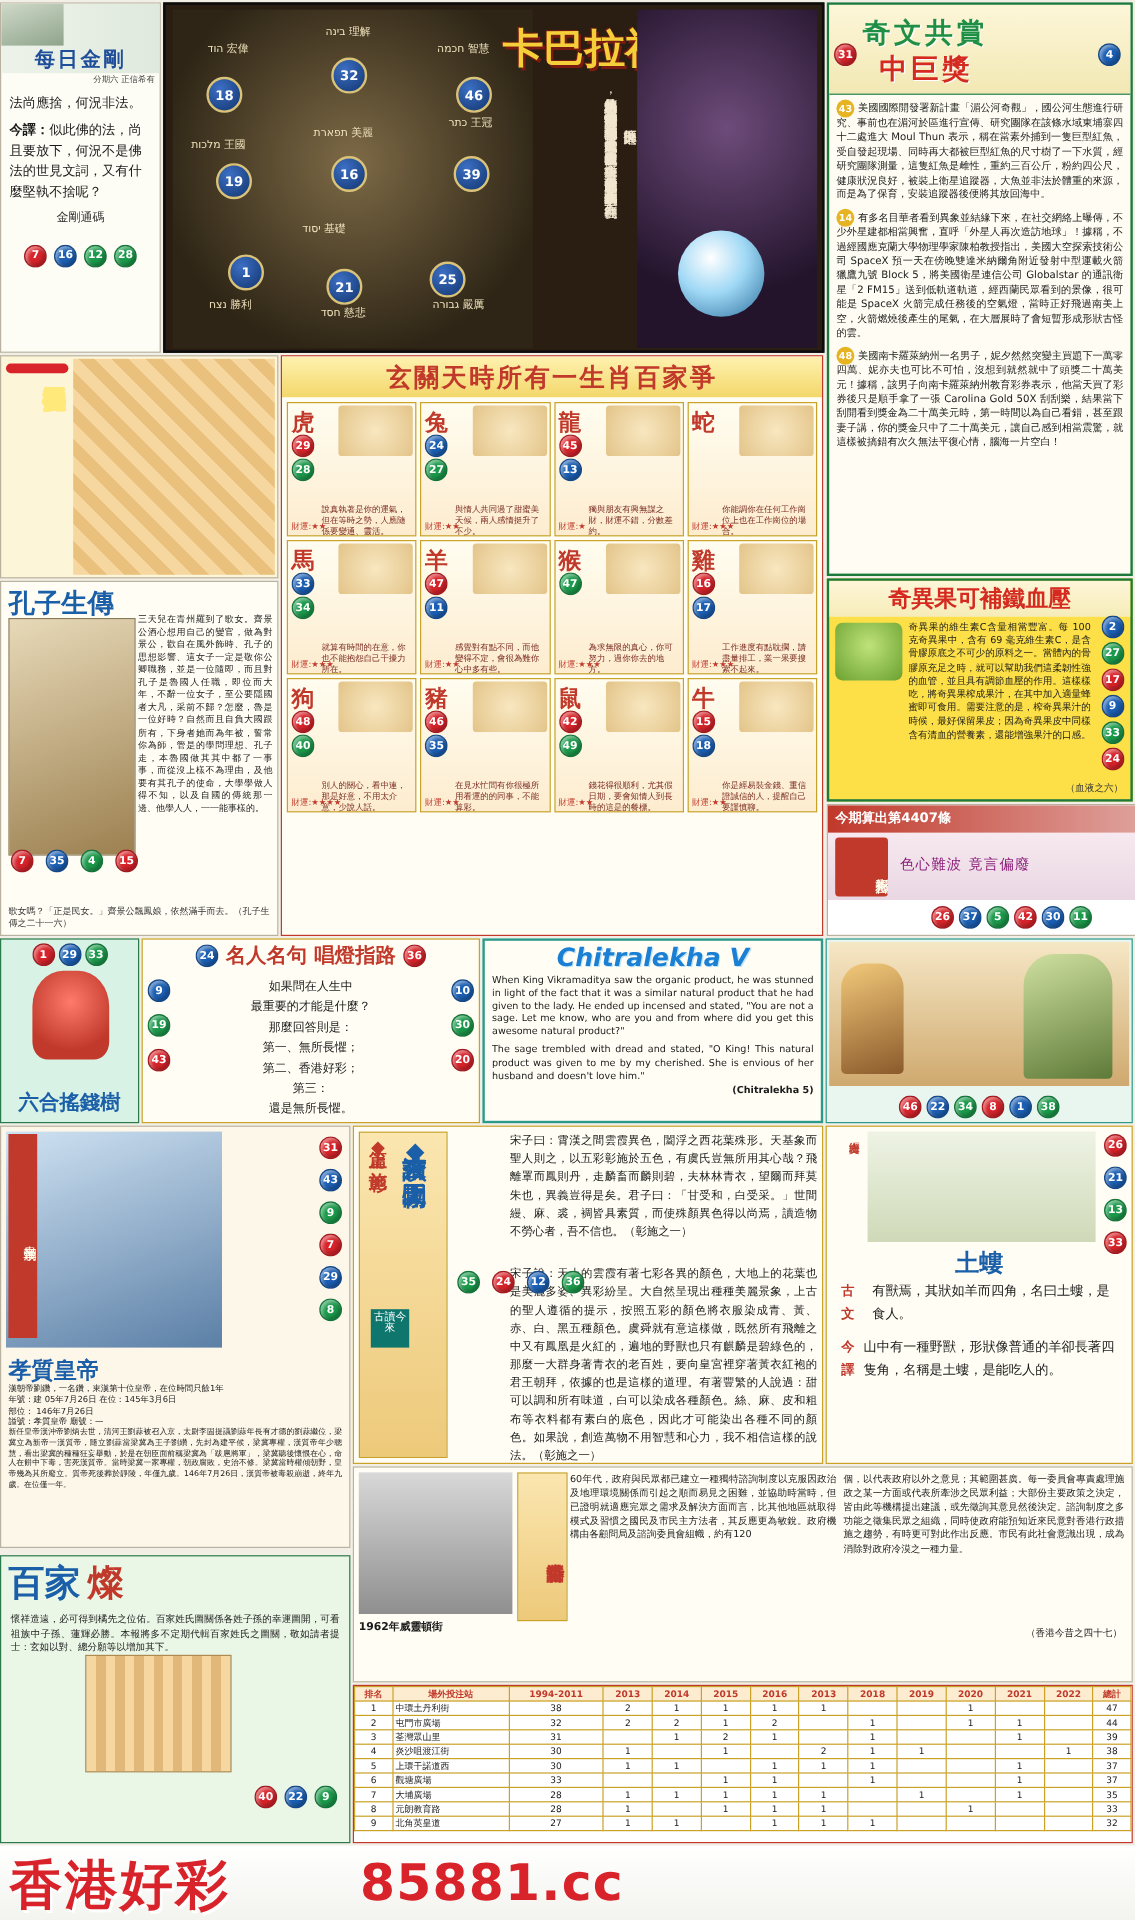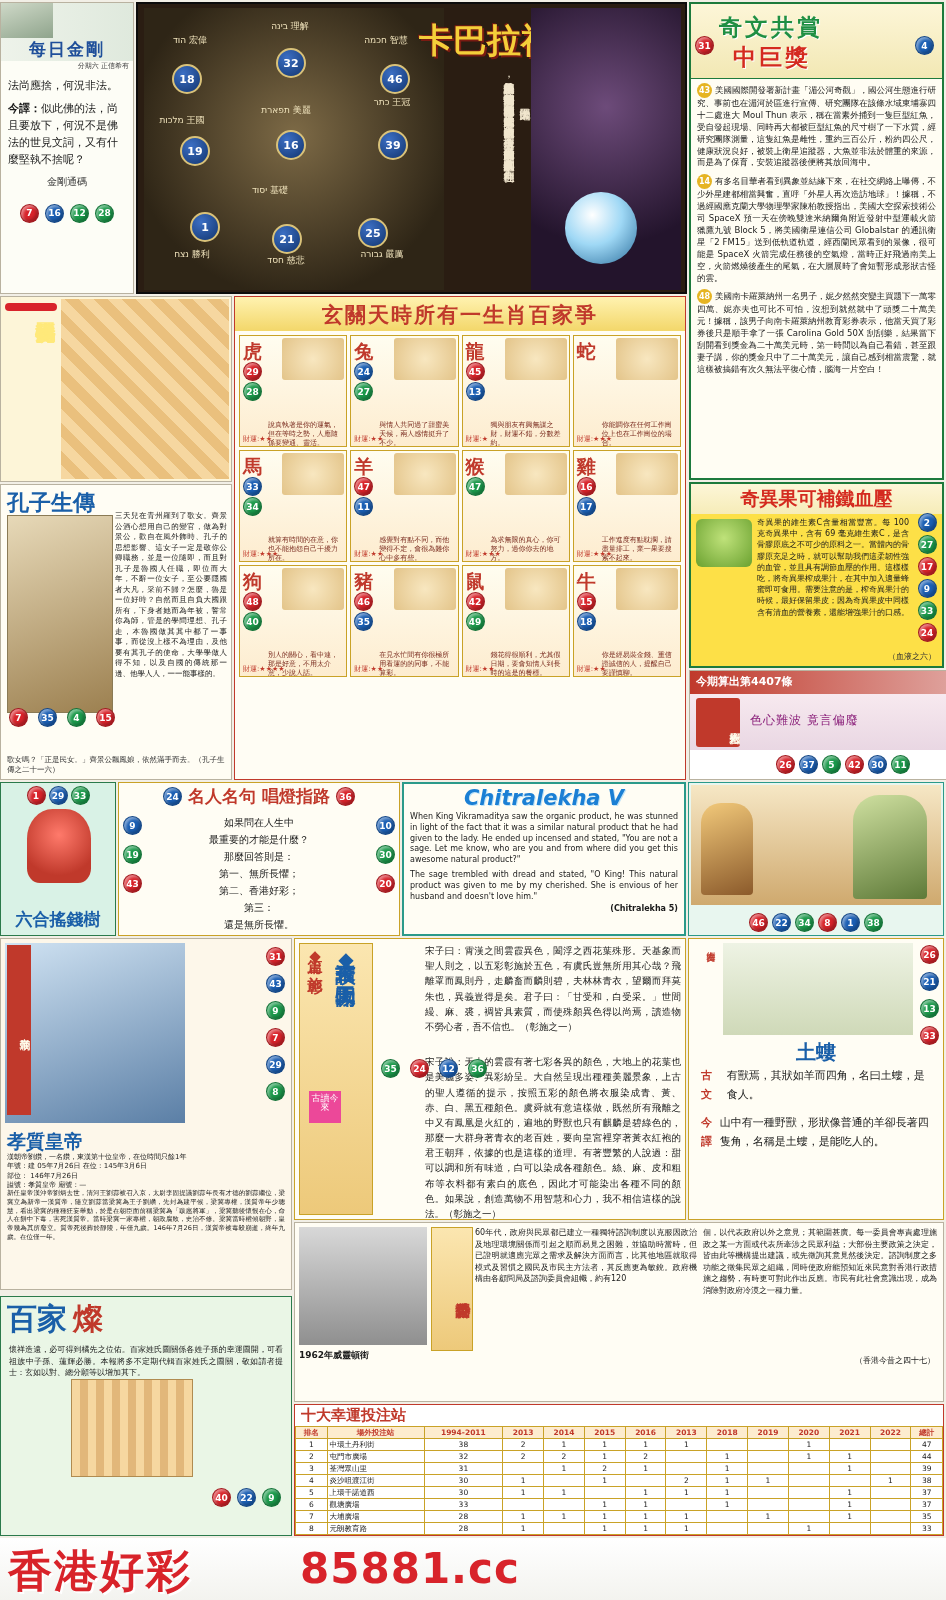--- a/index.html
+++ b/index.html
@@ -481,21 +481,21 @@
     <div>宋子曰：霄漢之間雲霞異色，闔浮之西花葉殊形。天基象而聖人則之，以五彩彰施於五色，有虞氏豈無所用其心哉？飛離罩而鳳則丹，走麟畜而麟則碧，夫林林青衣，望爾而拜莫朱也，異義豈得是矣。君子曰：「甘受和，白受采。」世間縵、麻、裘，裯皆具素質，而使殊顏異色得以尚焉，讀造物不勞心者，吾不信也。（彰施之一）</div>
     <div style="height:20px;"></div>
     <div>宋子說：天上的雲霞有著七彩各異的顏色，大地上的花葉也是美麗多姿、異彩紛呈。大自然呈現出種種美麗景象，上古的聖人遵循的提示，按照五彩的顏色將衣服染成青、黃、赤、白、黑五種顏色。虞舜就有意這樣做，既然所有飛離之中又有鳳凰是火紅的，遍地的野獸也只有麒麟是碧綠色的，那麼一大群身著青衣的老百姓，要向皇宮裡穿著黃衣紅袍的君王朝拜，依據的也是這樣的道理。有著豐繁的人說過：甜可以調和所有味道，白可以染成各種顏色。絲、麻、皮和粗布等衣料都有素白的底色，因此才可能染出各種不同的顏色。如果說，創造萬物不用智慧和心力，我不相信這樣的說法。（彰施之一）</div>
   </div>
   <div class="balls" id="guben-balls">
       <span class="ball green">35</span>
       <span class="ball red">24</span>
       <span class="ball blue">12</span>
       <span class="ball green">36</span>
     </div>
-  <div style="position:absolute;left:14px;bottom:96px;width:32px;height:32px;background:#ec4899;color:#fff;font-size:9px;line-height:1.05;text-align:center;padding-top:3px;box-sizing:border-box;">古讀今來</div>
+  <div style="position:absolute;left:14px;bottom:96px;width:32px;height:32px;background:#0f766e;color:#fff;font-size:9px;line-height:1.05;text-align:center;padding-top:3px;box-sizing:border-box;">古讀今來</div>
 </div>
 
 <div class="panel" id="p-shanhai">
   <div class="vl vcol">山海經古文</div>
   <div class="pic"></div>
   <div class="balls" id="shanhai-balls">
       <span class="ball red">26</span>
       <span class="ball blue">21</span>
       <span class="ball green">13</span>
       <span class="ball red">33</span>
@@ -530,21 +530,20 @@
   <div class="txt">懷祥造遠，必可得到橘先之位佑。百家姓氏圖關係各姓子孫的幸運圖開，可看祖族中子孫、蓮輝必勝。本報將多不定期代輯百家姓氏之圖關，敬如請者提士：玄如以對、總分願等以增加其下。</div>
   <div class="art"></div>
   <div class="balls" id="baijia-balls">
       <span class="ball red">40</span>
       <span class="ball blue">22</span>
       <span class="ball green">9</span>
     </div>
 </div>
 
 <div class="panel" id="p-table">
-  <div class="ti">十大幸運投注站</div>
   <table>
     <thead>
         <tr id="tbl-head">
           <th>排名</th>
           <th>場外投注站</th>
           <th>1994-2011</th>
           <th>2013</th>
           <th>2014</th>
           <th>2015</th>
           <th>2016</th>

